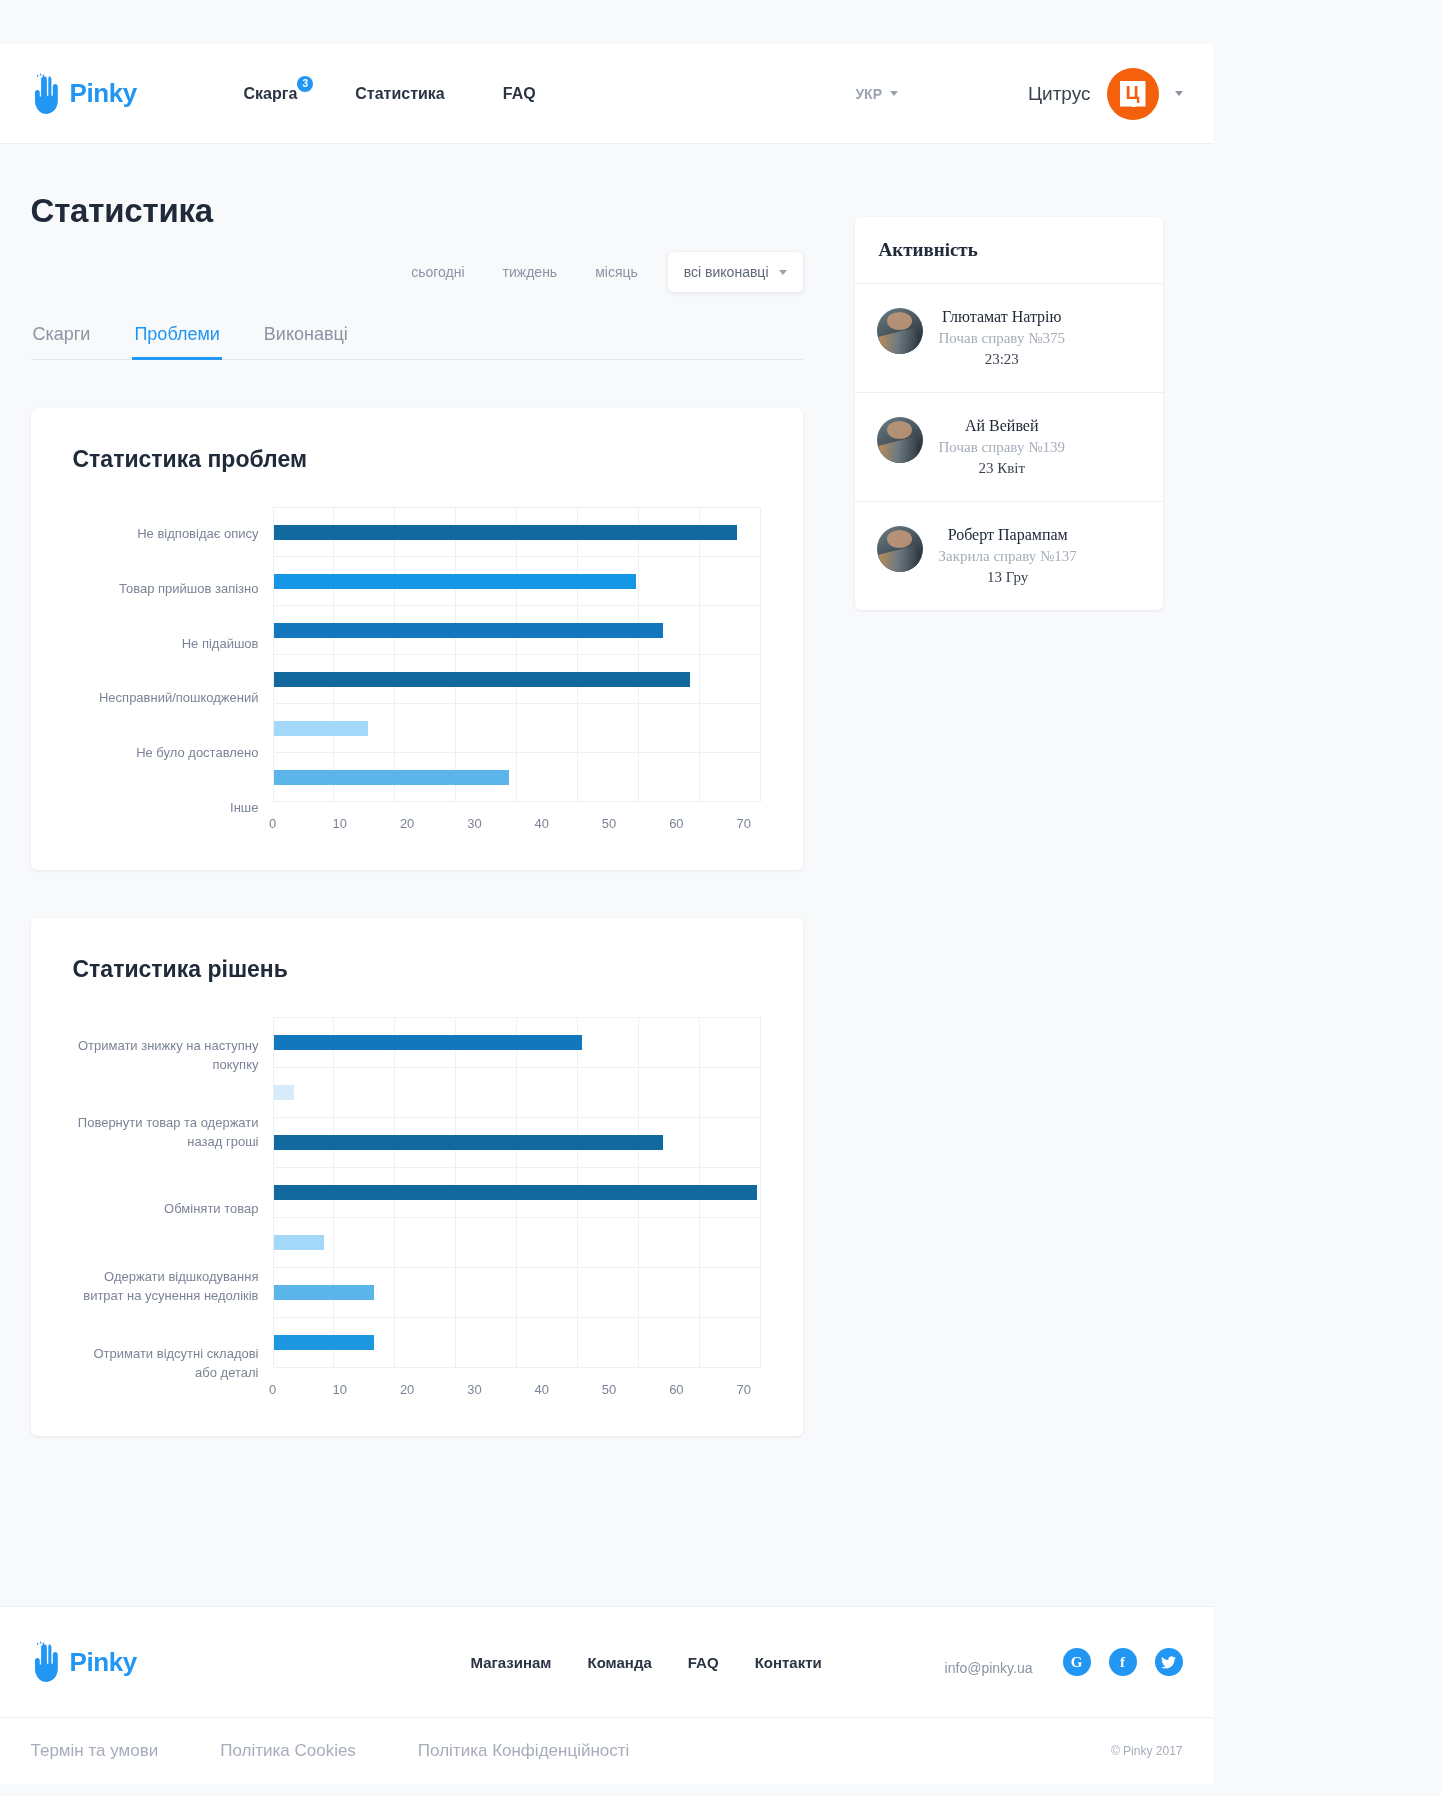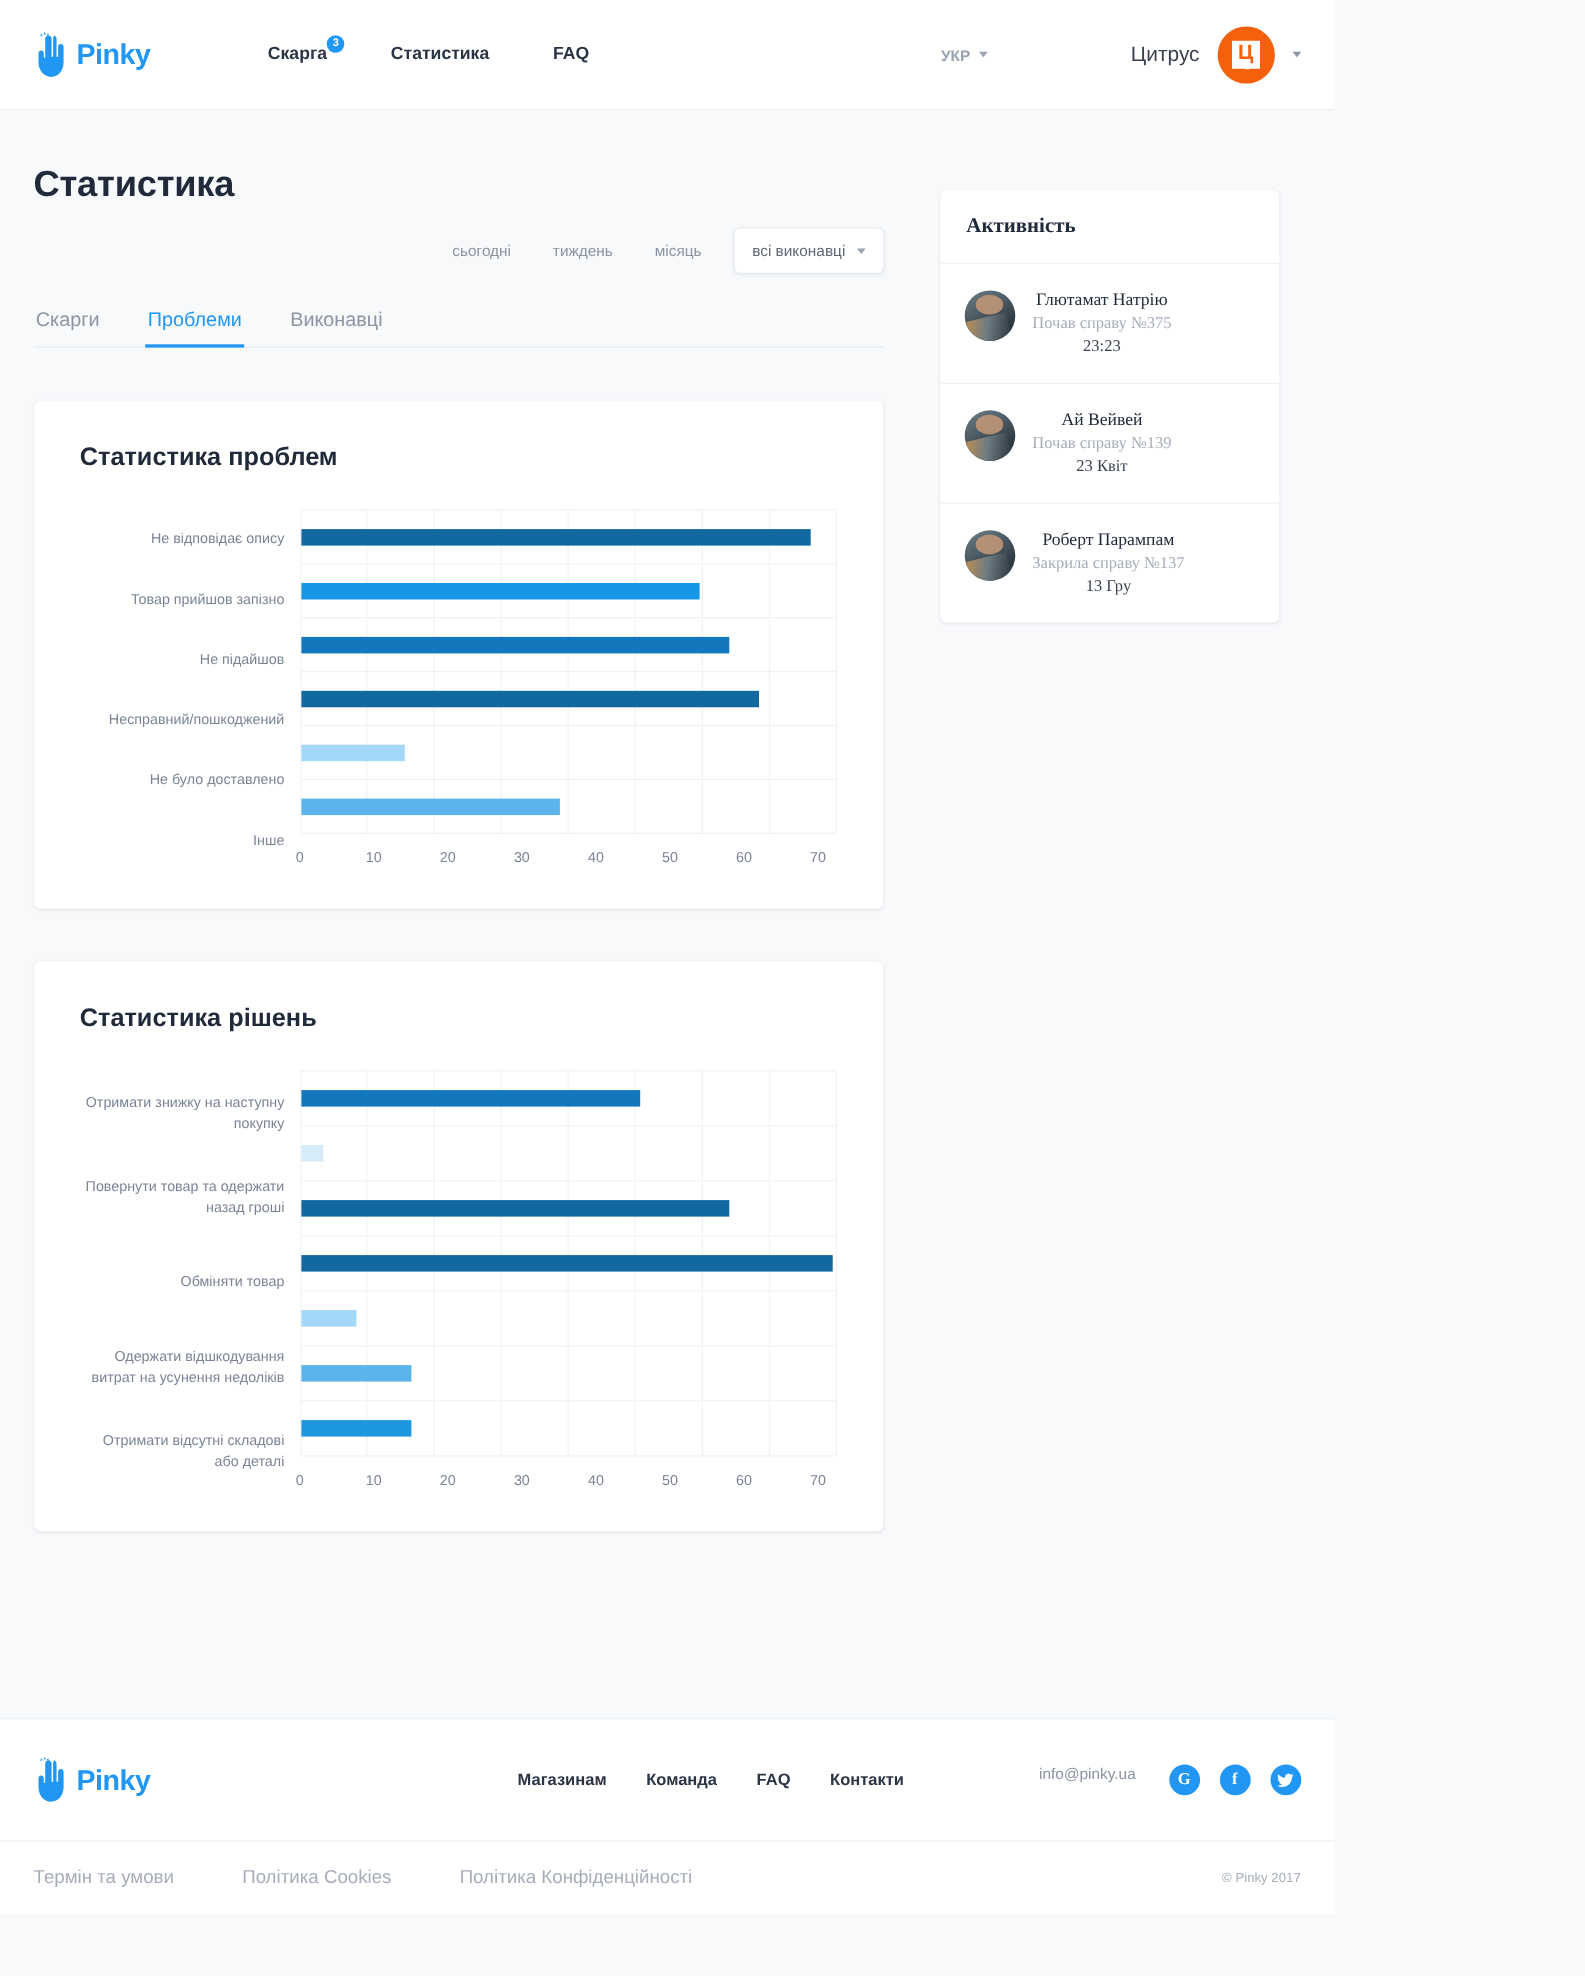--- a/index.html
+++ b/index.html
@@ -4,21 +4,21 @@
 <title>Статистика — Pinky</title>
 <style>
   * { box-sizing: border-box; margin: 0; padding: 0; }
   html, body {
     width: 1441px;
     background: #f7f9fb;
     font-family: "Liberation Sans", "DejaVu Sans", sans-serif;
     color: #2b3445;
     -webkit-font-smoothing: antialiased;
   }
-  .page { width: 1213px; position: relative; }
+  .page { width: 1213px; position: relative; margin-top: 44px; }
 
   
   .header {
     height: 100px;
     background: #ffffff;
     display: flex;
     align-items: center;
     border-bottom: 1px solid #eceff3;
   }
   .header-inner {
@@ -207,21 +207,21 @@
     display: flex; align-items: center;
   }
   .footer-nav {
     display: flex; gap: 36px; margin-left: 245px;
   }
   .footer-link {
     font-size: 15px; font-weight: bold; color: #2b3445;
     text-decoration: none; cursor: pointer; white-space: nowrap;
   }
   .footer-right {
-    margin-left: auto; display: flex; align-items: flex-start; gap: 18px;
+    margin-left: auto; display: flex; align-items: flex-end; gap: 18px;
   }
   .footer-email { font-size: 14px; color: #8b94a3; margin-right: 12px; }
   .social {
     width: 28px; height: 28px; border-radius: 50%; background: #2196f3;
     color: #fff; display: flex; align-items: center; justify-content: center;
     font-size: 15px; font-weight: bold; cursor: pointer;
     font-family: "Liberation Serif", serif;
   }
   .footer-bottom {
     border-top: 1px solid #eceff3;

